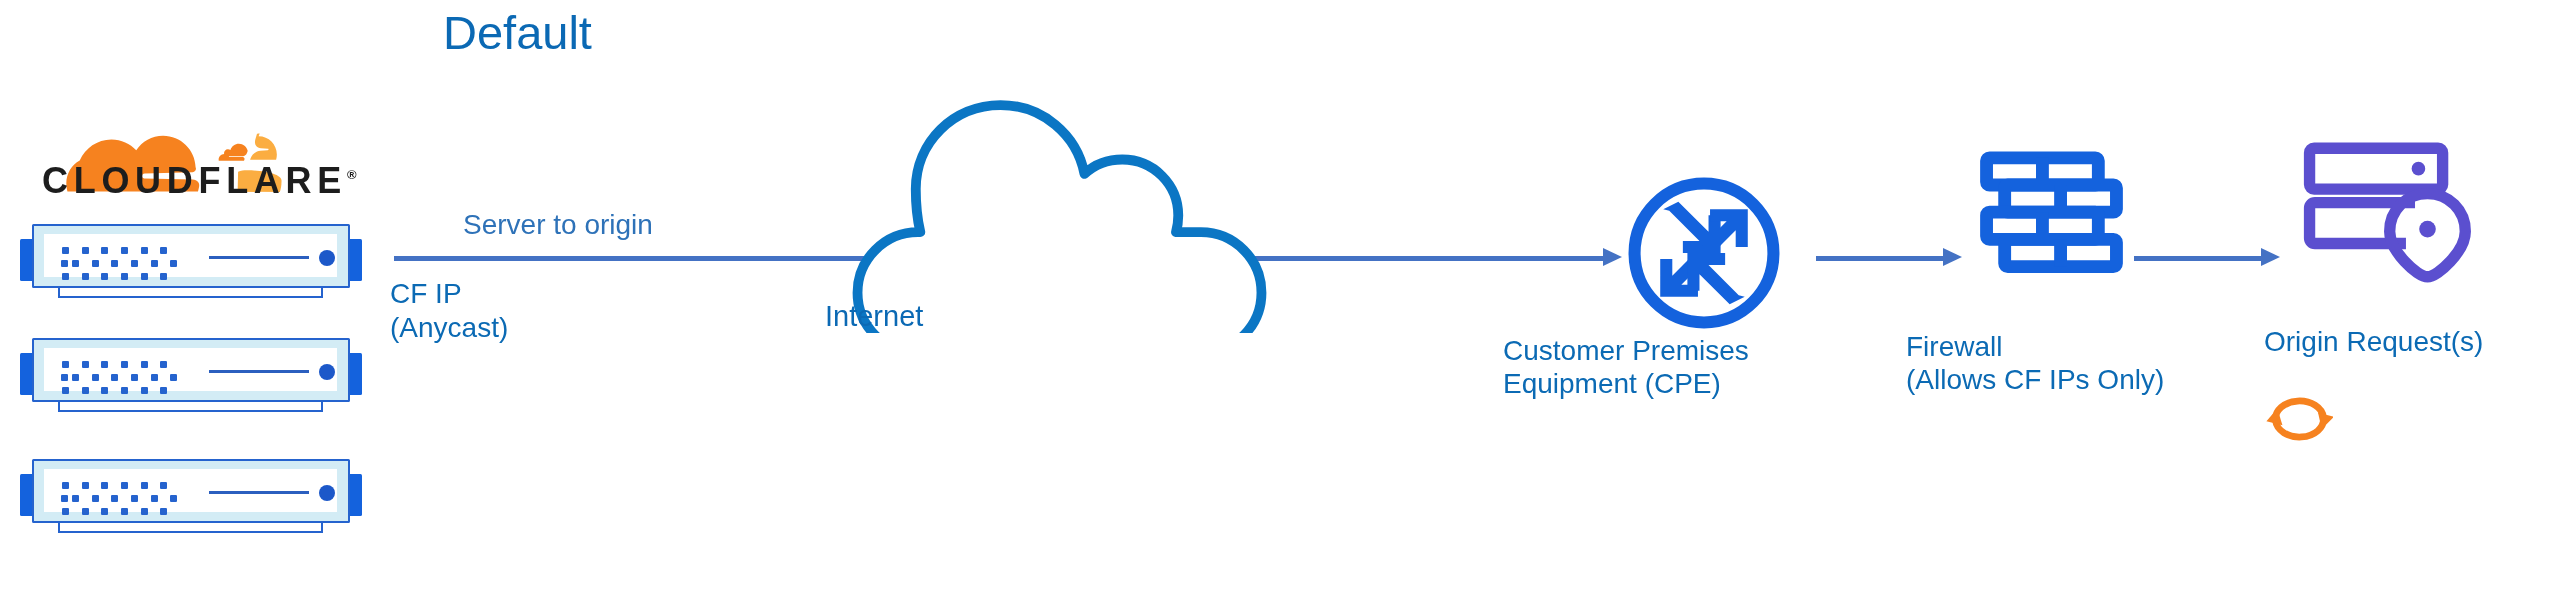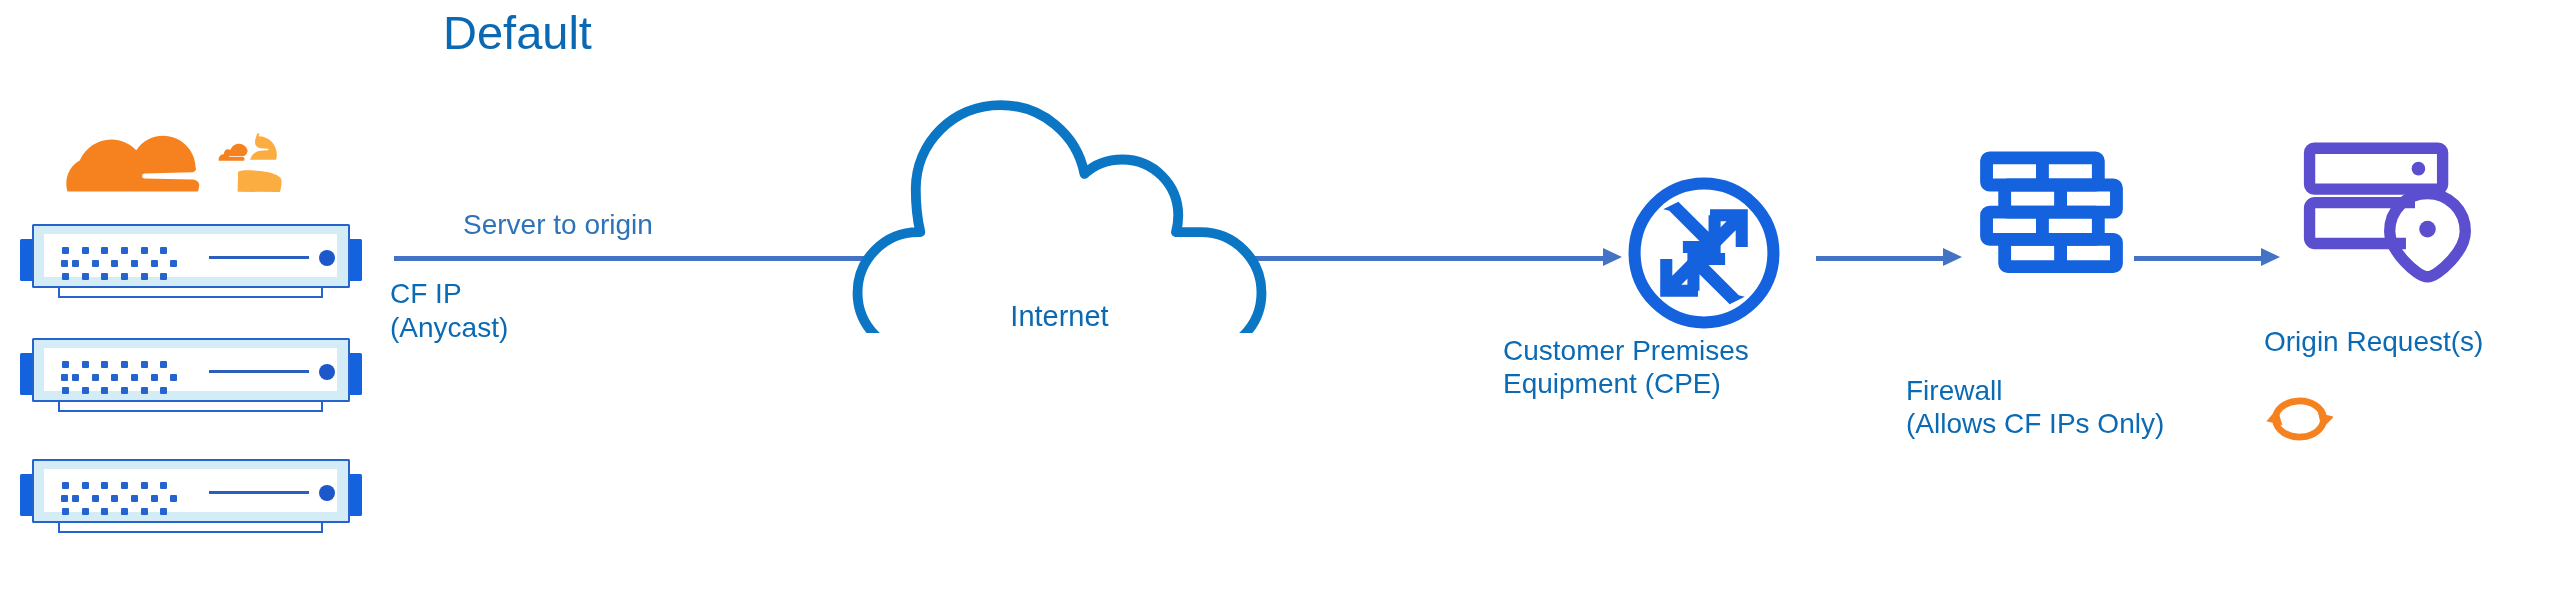--- a/index.html
+++ b/index.html
@@ -58,37 +58,37 @@
   .conn-line{ position:absolute; height:5.3px; background:#4472C4; }
   .conn-head{
     position:absolute; width:0; height:0;
     border-top:9.8px solid transparent; border-bottom:9.8px solid transparent;
     border-left:19.7px solid #4472C4;
   }
 
   
   #internet-cloud{ left:825px; top:98px; width:469px; height:235px; }
   #internet-label{
-    left:825px; top:300px; width:469px; text-align:center;
+    left:825px; top:300px; width:469px; 
     font-size:29px; color:#0B69B4;
   }
 
   
   .node-label{
     font-size:28px; color:#0B6AB4; line-height:1.18; 
     white-space:pre-line;
   }
 
   
   #cpe-icon{ left:1624px; top:173px; width:160px; height:160px; }
   #cpe-label{ left:1503px; top:334px; width:401px; }
 
   
   #firewall-icon{ left:1979px; top:151px; width:145px; height:136px; }
-  #firewall-label{ left:1906px; top:330px; width:325px;margin-top:44px; }
+  #firewall-label{ left:1906px; top:330px; width:325px; }
 
   
   #origin-icon{ left:2302px; top:142px; width:189px; height:144px; }
   #origin-label{ left:2264px; top:325px; width:257px; text-align:left; }
 
   
   #cloudflared-icon{ left:2266px; top:392px; width:67px; height:54px; }
   #cloudflared-note{
     left:2346px; top:386px; width:197px;
     font-size:26.5px; color:#0B6AB4; line-height:1.22; text-align:left;
@@ -117,20 +117,23 @@
       <g transform="translate(204,0) scale(1.78)">
         <path fill="#FBAD41" d="M63.5 26.5c-0.6 0-1.2 0-1.8 0.1-0.1 0-0.2 0.1-0.25 0.2l-1.2 4.2c-0.5 1.8-0.31 3.45 0.55 4.64 0.79 1.1 2.1 1.74 3.68 1.82l5.2 0.32c0.15 0.01 0.29 0.08 0.37 0.21 0.08 0.13 0.1 0.29 0.05 0.44-0.09 0.29-0.35 0.5-0.66 0.53l-5.4 0.32c-2.93 0.14-6.09 2.51-7.2 5.41l-0.39 1.02c-0.08 0.2 0.07 0.4 0.29 0.4h18.6c0.21 0 0.4-0.14 0.46-0.34 0.32-1.15 0.49-2.36 0.49-3.61 0-7.5-6.1-13.6-13.6-13.6z"></path>
         <path fill="#F6821F" d="M52.2 48.2c0.17-0.59 0.11-1.14-0.18-1.54-0.26-0.37-0.7-0.58-1.23-0.61l-10.07-0.13c-0.06 0-0.12-0.03-0.15-0.08-0.04-0.05-0.05-0.11-0.03-0.17 0.03-0.1 0.12-0.17 0.23-0.18l10.17-0.13c1.21-0.06 2.52-1.04 2.98-2.24l0.58-1.52c0.02-0.06 0.03-0.13 0.02-0.2-0.66-2.99-3.32-5.22-6.5-5.22-2.93 0-5.42 1.9-6.31 4.54-0.58-0.43-1.31-0.67-2.1-0.59-1.4 0.14-2.52 1.26-2.66 2.66-0.04 0.36-0.01 0.71 0.07 1.03-2.28 0.07-4.11 1.94-4.11 4.24 0 0.21 0.02 0.41 0.05 0.61 0.01 0.1 0.1 0.17 0.2 0.17h18.5c0.11 0 0.21-0.08 0.24-0.18l0.33-1.14z" transform="translate(0,-2)"></path>
       </g>
 
       <g transform="translate(0,0)">
         <path fill="#FBAD41" d="M300 96c-4 0-8 0.6-11.6 1.8l-0.6 26.6 56 0.3c1.4-4.4 2.2-9.2 2.2-14.2 0-0.3 0-0.6 0-0.9C345.4 101 324.8 96 300 96z"></path>
         <path fill="#F6821F" d="M62 124c-1-3.5-1.5-7.2-1.5-11 0-13 7.2-24.3 17.8-30.2C85.6 66.5 101.6 55 120.4 55c13 0 24.7 5.5 32.9 14.3C160.9 57.6 174 50 188.9 50c23.4 0 42.4 18.6 43.1 41.8 0.3 0.6 0.5 1.3 0.5 2 0 2.4-1.9 4.4-4.3 4.6l-63.6 1.8c-1.8 0.08-3.2 1.2-3.6 2.8-0.2 0.9 0 1.8 0.5 2.5 0.5 0.7 1.4 1.1 2.4 1.15l64.2 1.5c3.1 0.1 5.6 1.2 7.2 3.2 1.4 1.8 1.9 4.2 1.3 6.7l-1.4 6z"></path>
       </g>
     </svg>
+  </div>
+  <div class="abs" id="cf-wordmark">
+    <span>CLOUDFLARE</span><span class="reg">®</span>
   </div>
 
   <div class="abs server-rack" style="left:19.7px; top:219px;">
     <div class="sr-tab left"></div>
     <div class="sr-tab right"></div>
     <div class="sr-shelf"></div>
     <div class="sr-body">
       <div class="sr-panel">
         <div class="dotgrid">
           <i style="left:0px;top:0px"></i>

